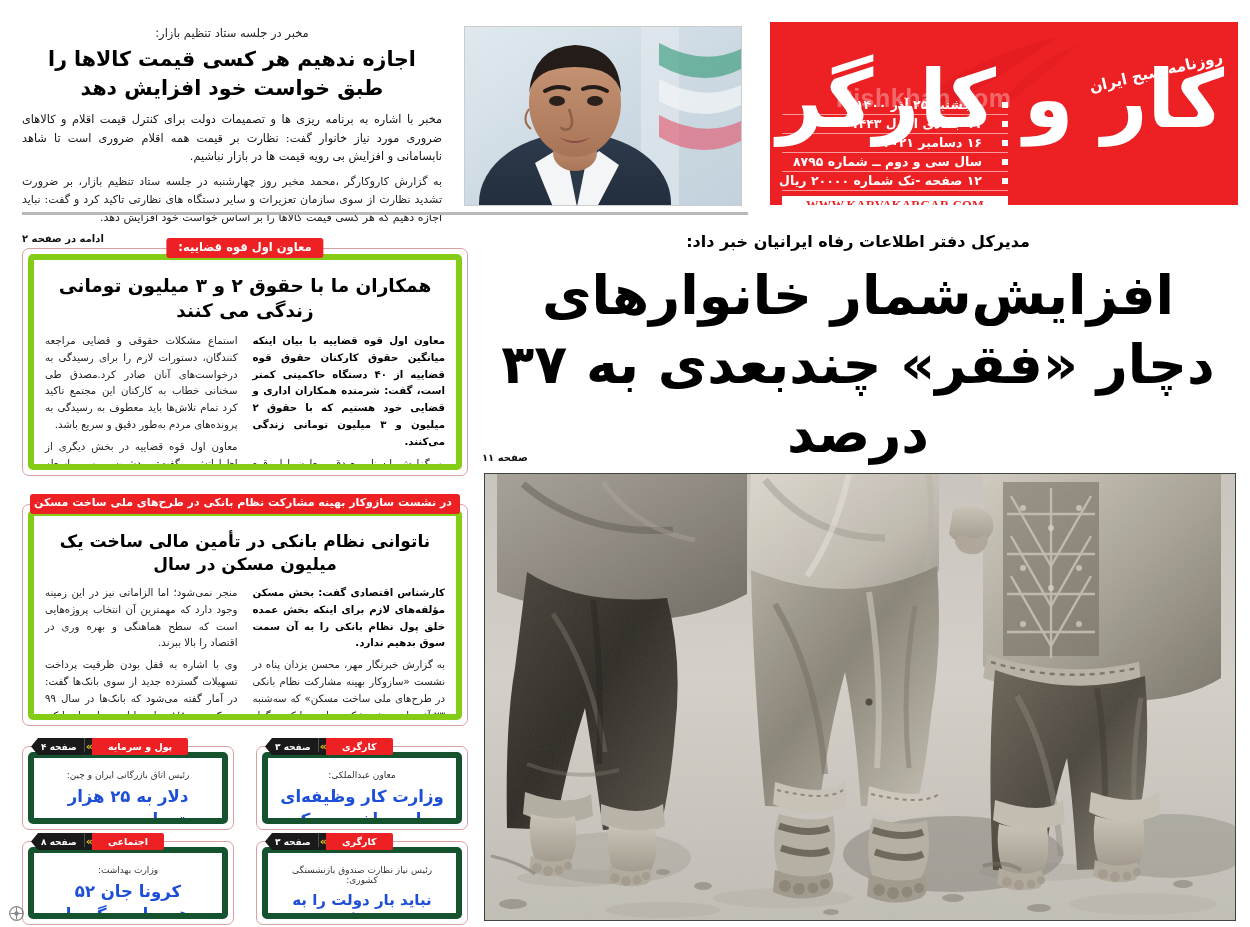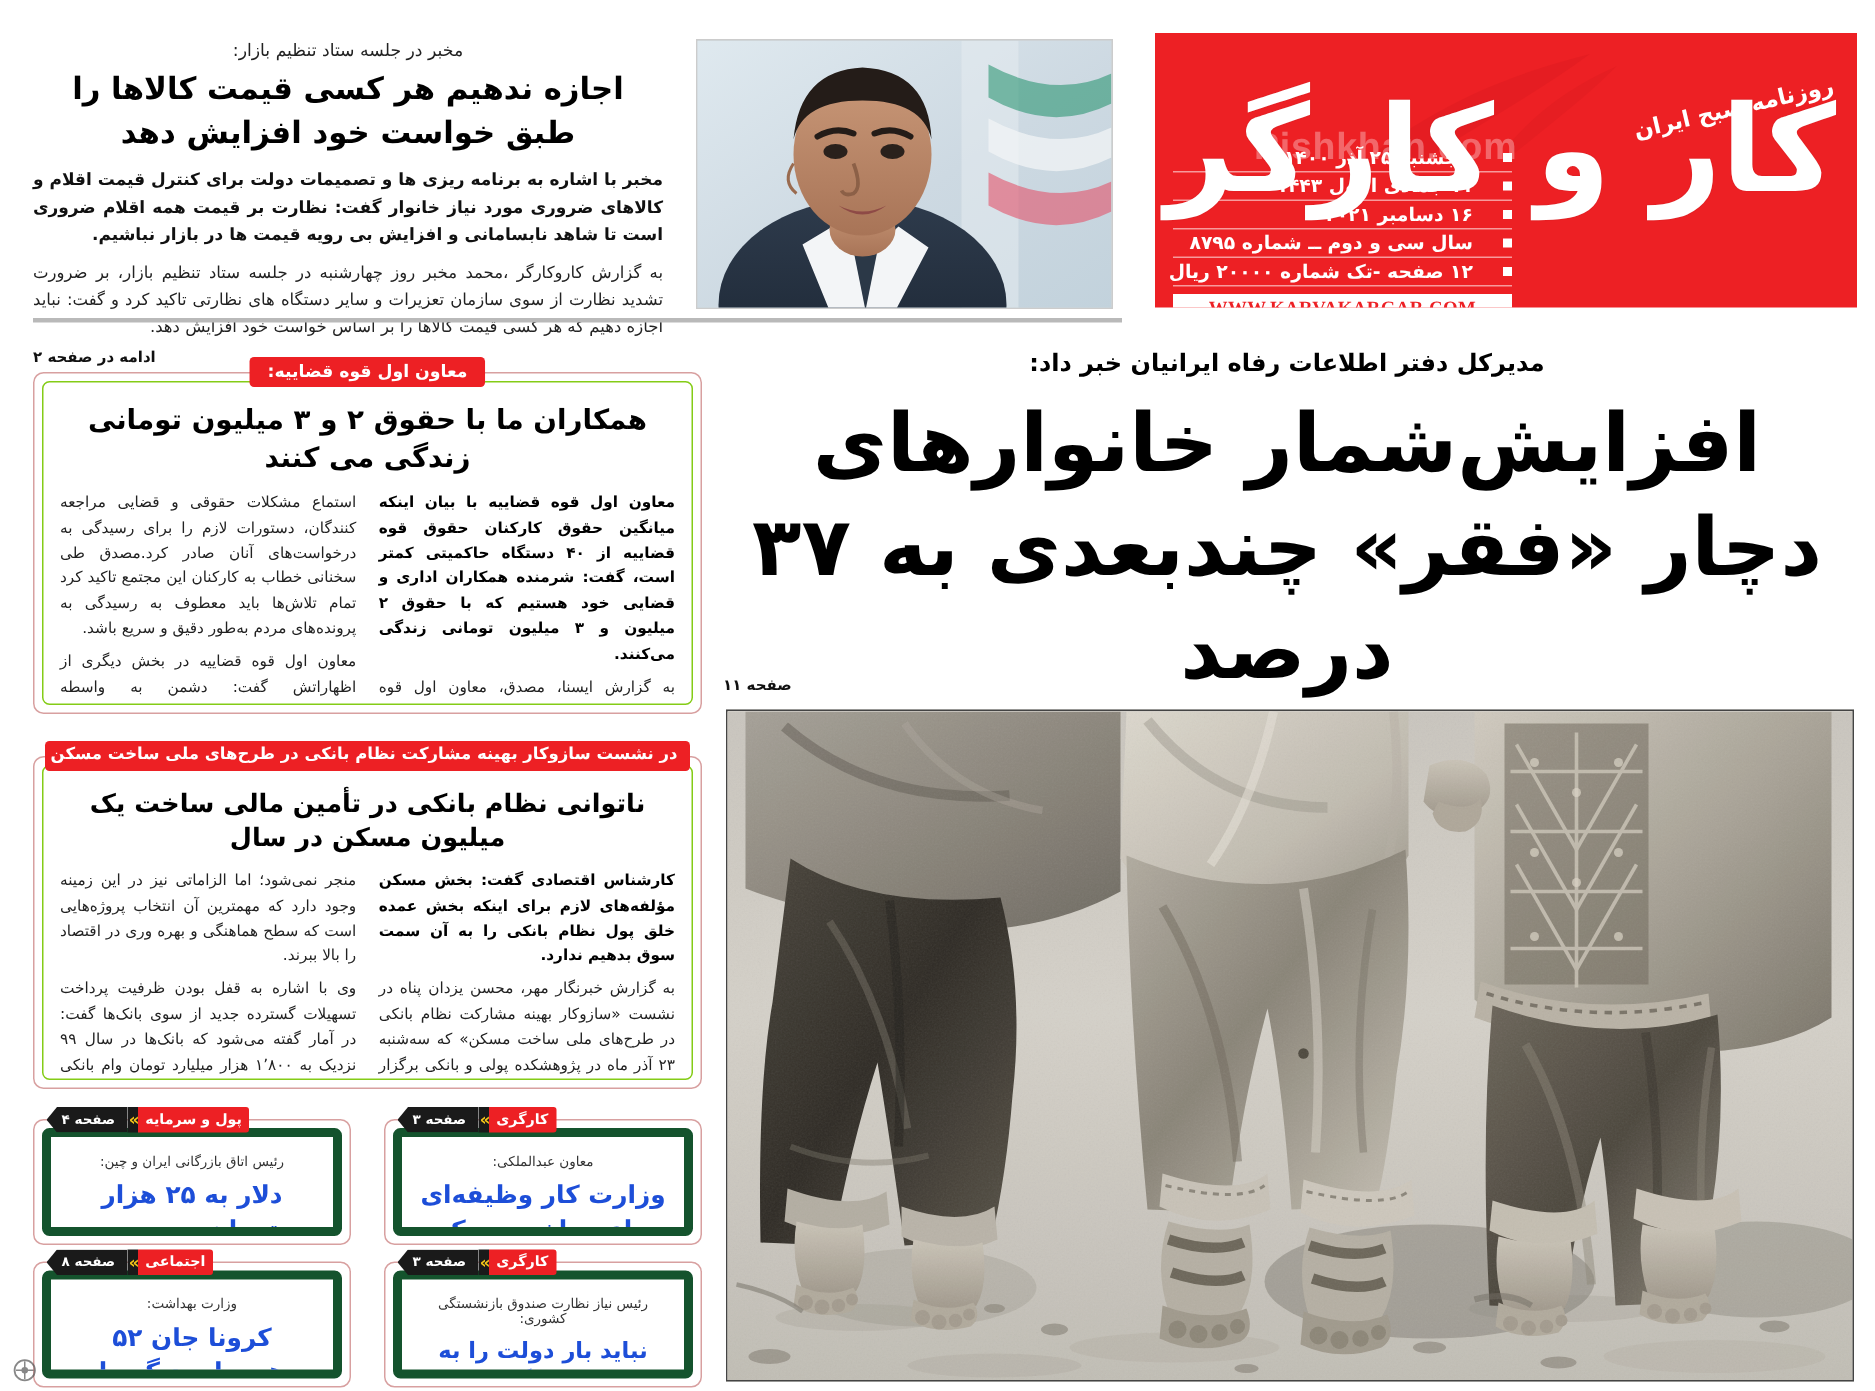--- a/index.html
+++ b/index.html
@@ -150,21 +150,21 @@
   .lead-top-hl {
     font-size: 20.5px;
     font-weight: bold;
     line-height: 1.42;
     color: #000;
     text-align: center;
     margin-bottom: 8px;
   }
   .lead-top-lead {
     font-size: 11.3px;
-    font-weight: bold;
+    font-weight: normal;
     line-height: 1.62;
     color: #111;
     text-align: justify;
     margin-bottom: 7px;
   }
   .lead-top-body {
     font-size: 11px;
     line-height: 1.62;
     color: #222;
     text-align: justify;
@@ -204,21 +204,21 @@
     white-space: nowrap;
     z-index: 3;
     line-height: 1.15;
     max-width: 430px;
     overflow: hidden;
   }
   .art-badge.wide { font-size: 11px; padding: 3px 8px 4px; }
   .art-inner {
     position: absolute;
     inset: 5px;
-    border: 1px solid #84cc16;
+    border: 6px solid #84cc16;
     border-radius: 5px;
     padding: 14px 11px 8px 11px;
     overflow: hidden;
   }
   .art-hl {
     font-size: 18.5px;
     font-weight: bold;
     text-align: center;
     line-height: 1.35;
     color: #000;
@@ -350,21 +350,21 @@
     align-items: center;
     padding: 0 1px;
     letter-spacing: -2px;
     direction: ltr;
   }
   .tag-cat {
     background: #ed2024;
     color: #fff;
     font-size: 9.5px;
     font-weight: bold;
-    padding: 0 5px;
+    padding: 0 16px;
     display: flex;
     align-items: center;
     border-radius: 0 2px 2px 0;
     white-space: nowrap;
   }
   .teaser-inner {
     position: absolute;
     inset: 5px;
     border: 6px solid #14532d;
     border-radius: 5px;

